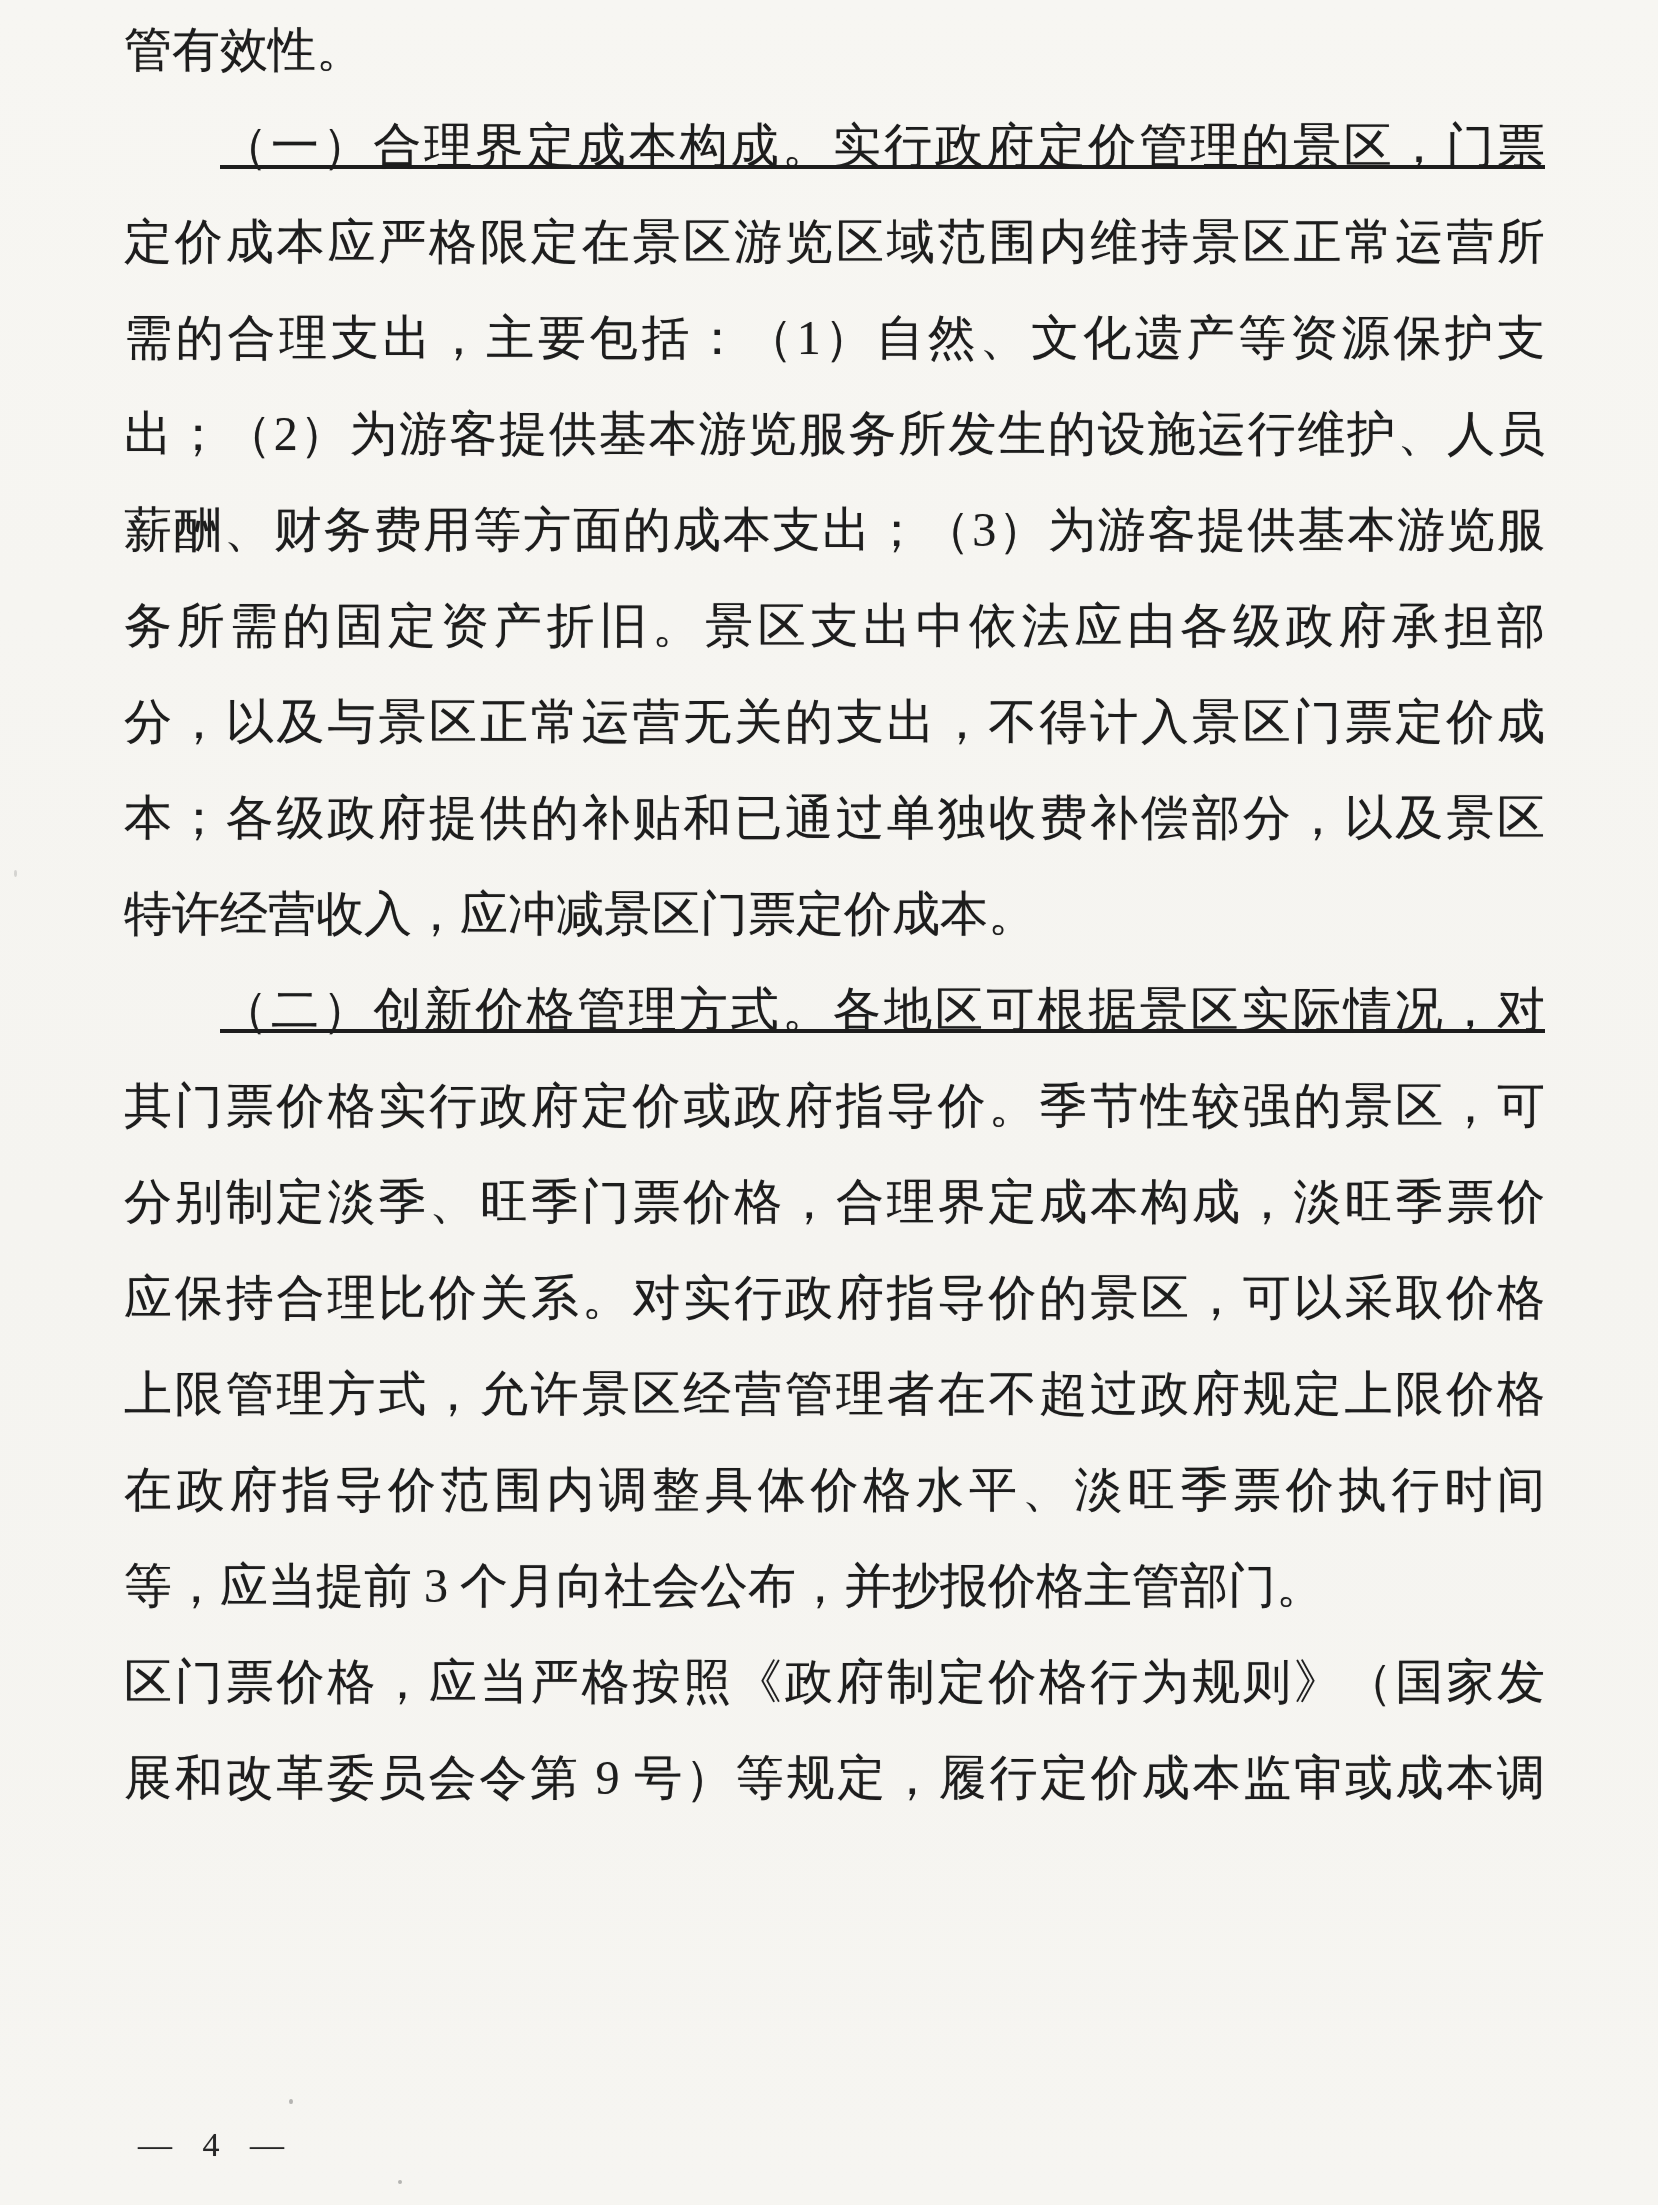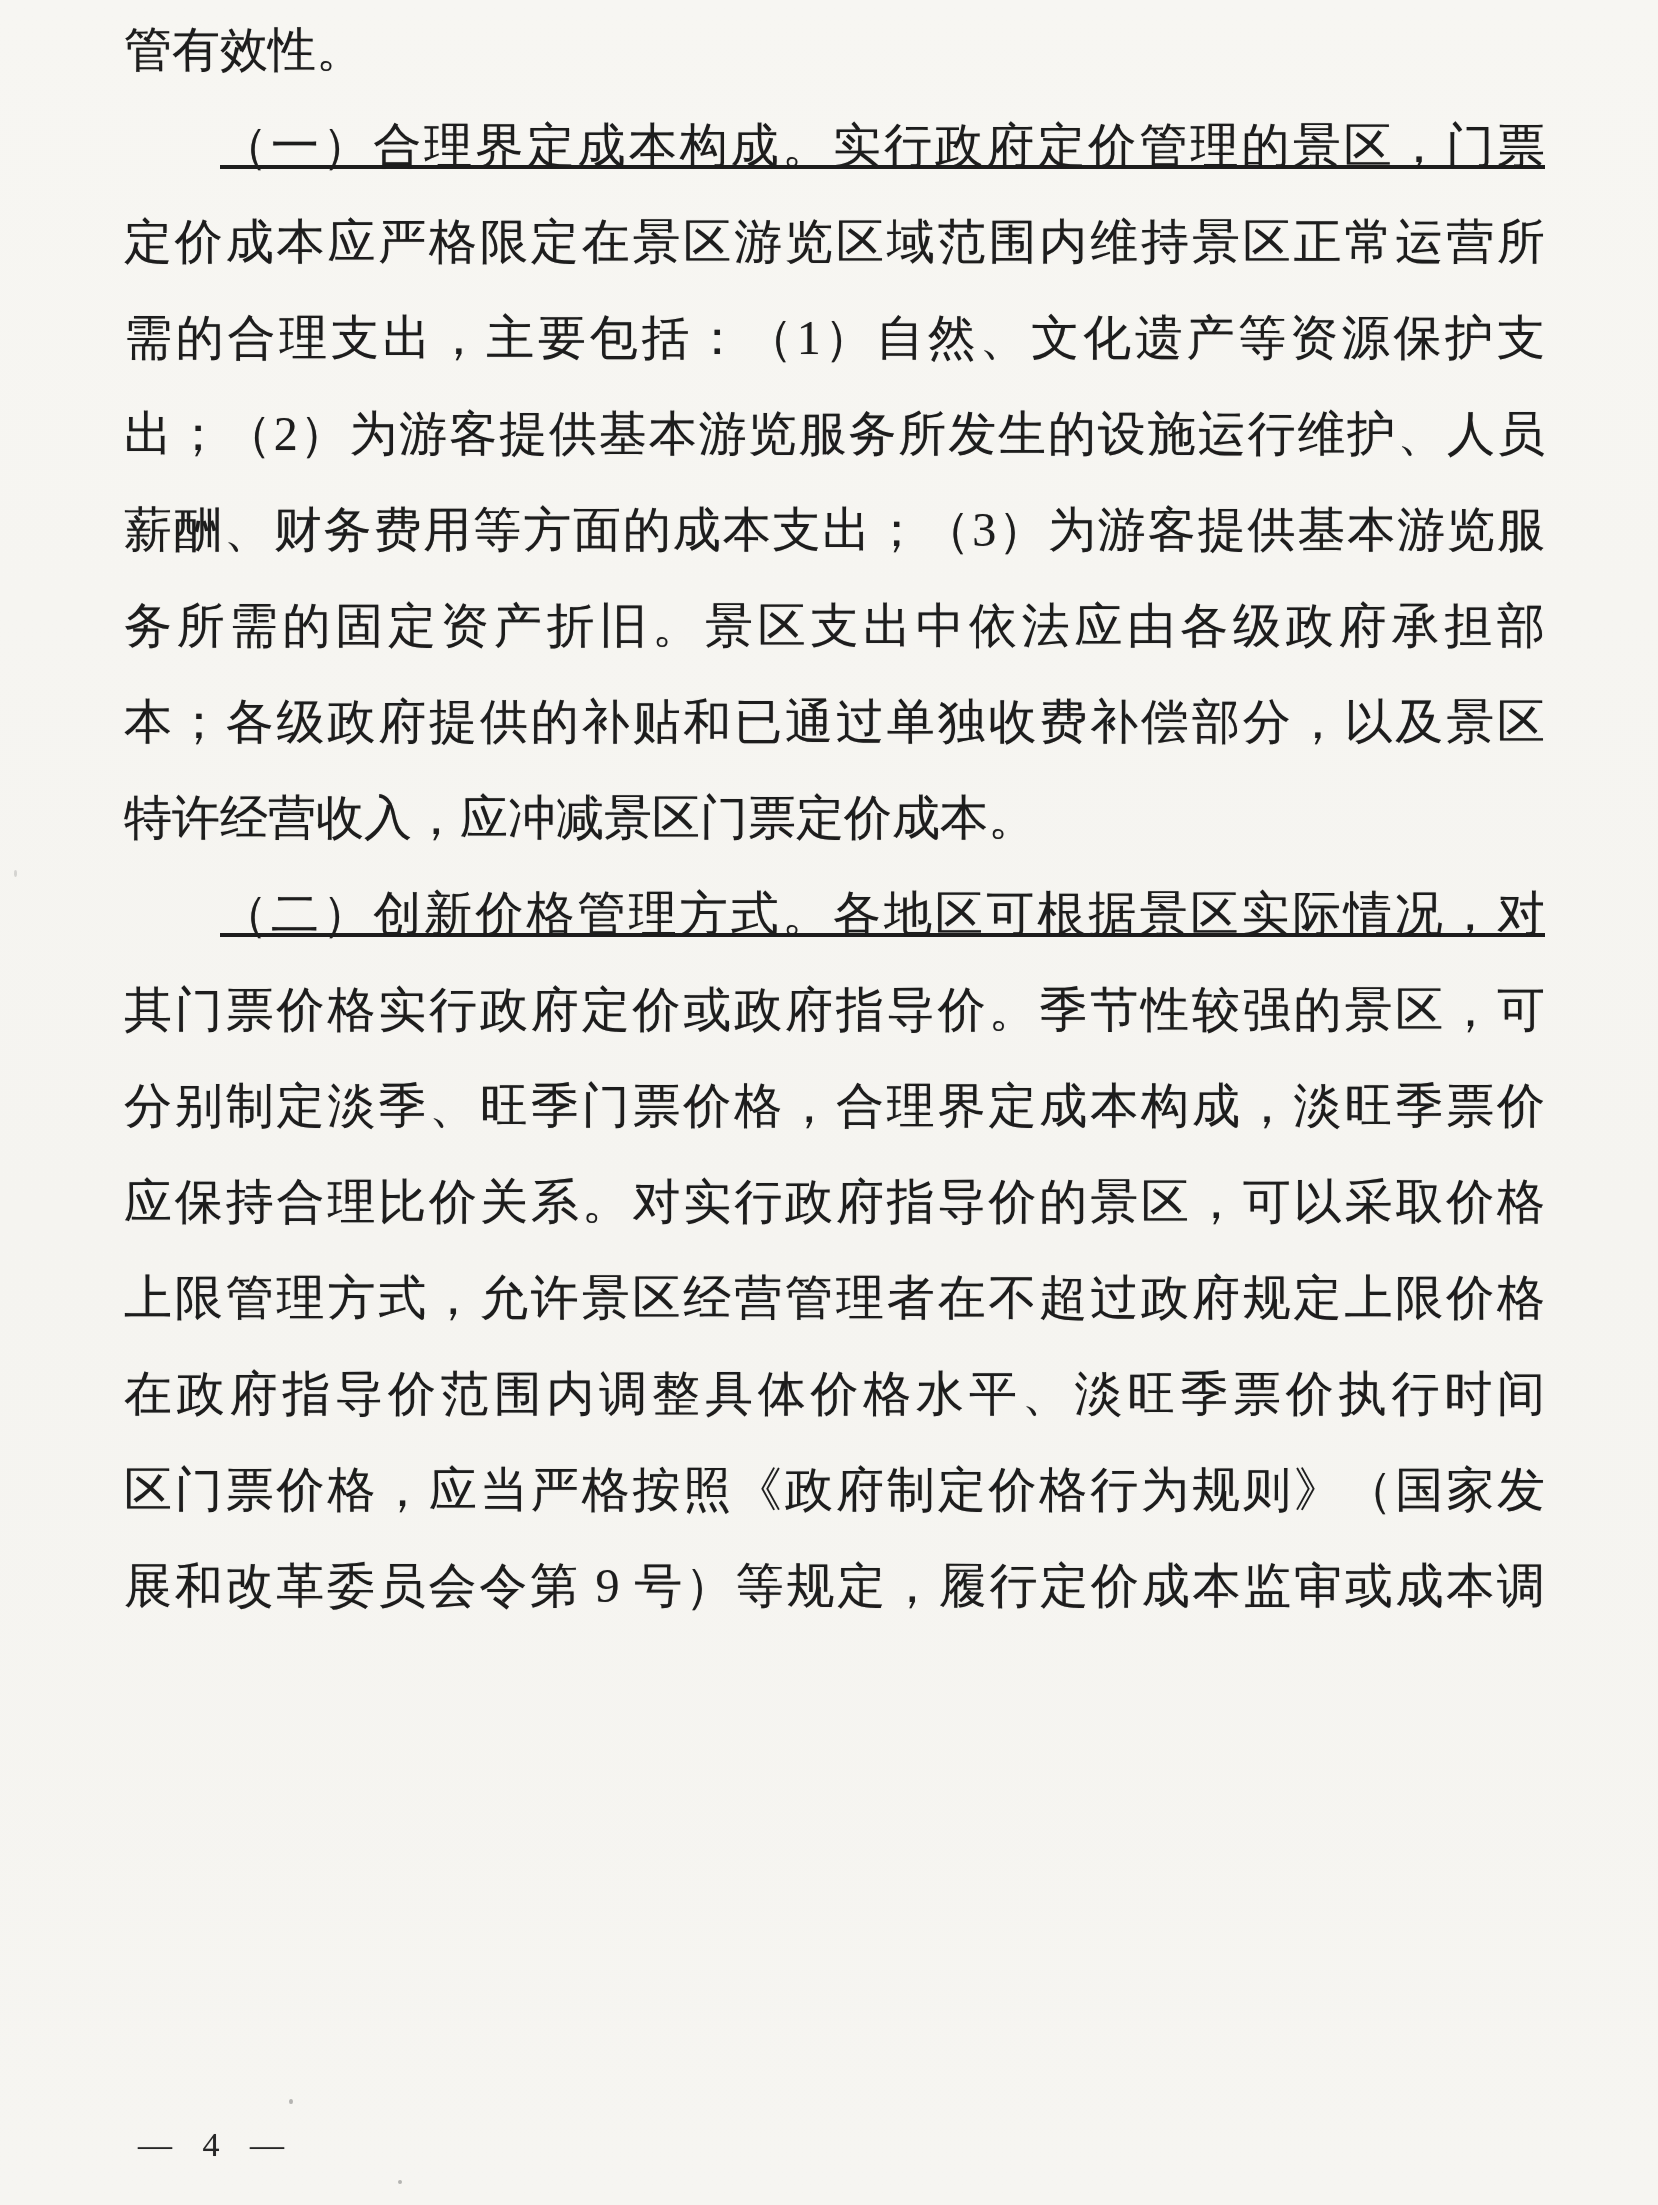--- a/index.html
+++ b/index.html
@@ -64,28 +64,30 @@
 
 <div class="page">
   <div class="body-text" id="body-text">
       <div class="line">管有效性。</div>
       <div class="line justify indent">（一）合理界定成本构成。实行政府定价管理的景区，门票</div>
       <div class="line justify">定价成本应严格限定在景区游览区域范围内维持景区正常运营所</div>
       <div class="line justify">需的合理支出，主要包括：（1）自然、文化遗产等资源保护支</div>
       <div class="line justify">出；（2）为游客提供基本游览服务所发生的设施运行维护、人员</div>
       <div class="line justify">薪酬、财务费用等方面的成本支出；（3）为游客提供基本游览服</div>
       <div class="line justify">务所需的固定资产折旧。景区支出中依法应由各级政府承担部</div>
+      <div class="line justify">分，以及与景区正常运营无关的支出，不得计入景区门票定价成</div>
       <div class="line justify">本；各级政府提供的补贴和已通过单独收费补偿部分，以及景区</div>
       <div class="line">特许经营收入，应冲减景区门票定价成本。</div>
       <div class="line justify indent">（二）创新价格管理方式。各地区可根据景区实际情况，对</div>
       <div class="line justify">其门票价格实行政府定价或政府指导价。季节性较强的景区，可</div>
       <div class="line justify">分别制定淡季、旺季门票价格，合理界定成本构成，淡旺季票价</div>
       <div class="line justify">应保持合理比价关系。对实行政府指导价的景区，可以采取价格</div>
       <div class="line justify">上限管理方式，允许景区经营管理者在不超过政府规定上限价格</div>
       <div class="line justify">在政府指导价范围内调整具体价格水平、淡旺季票价执行时间</div>
+      <div class="line">等，应当提前 3 个月向社会公布，并抄报价格主管部门。</div>
       <div class="line justify">区门票价格，应当严格按照《政府制定价格行为规则》（国家发</div>
       <div class="line justify">展和改革委员会令第 9 号）等规定，履行定价成本监审或成本调</div>
     </div>
   <div class="page-footer">— 4 —</div>
   <div class="speck s1"></div>
   <div class="speck s2"></div>
   <div class="speck s3"></div>
 </div>
 
 

